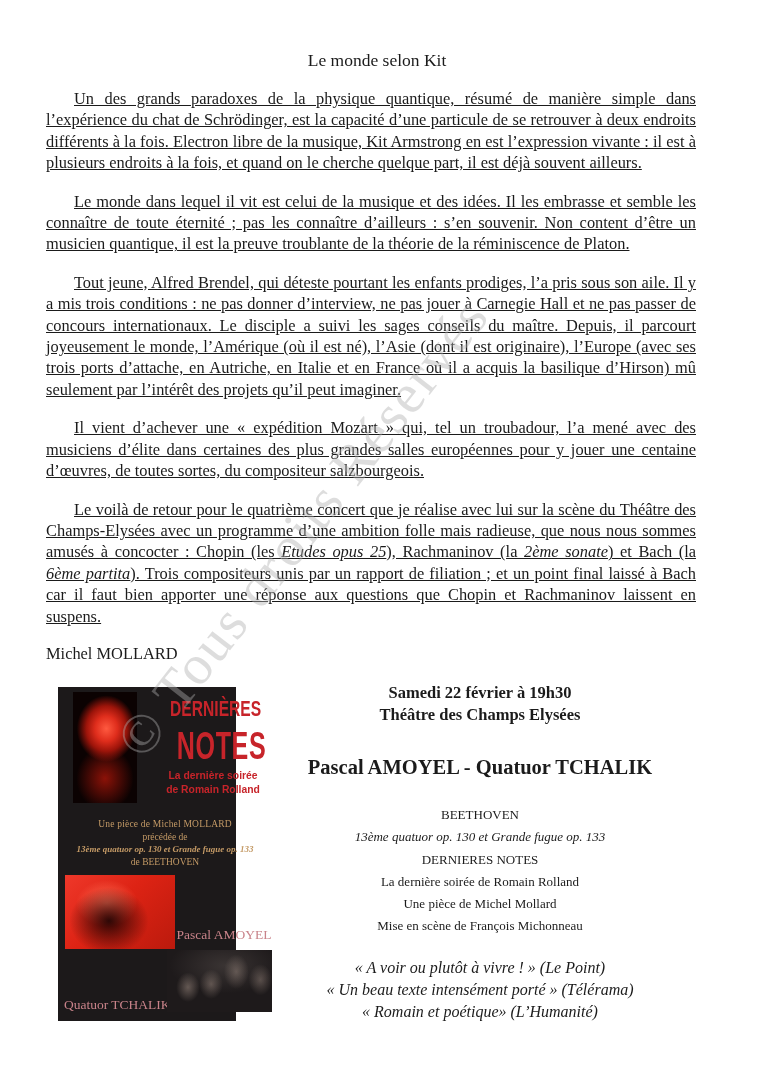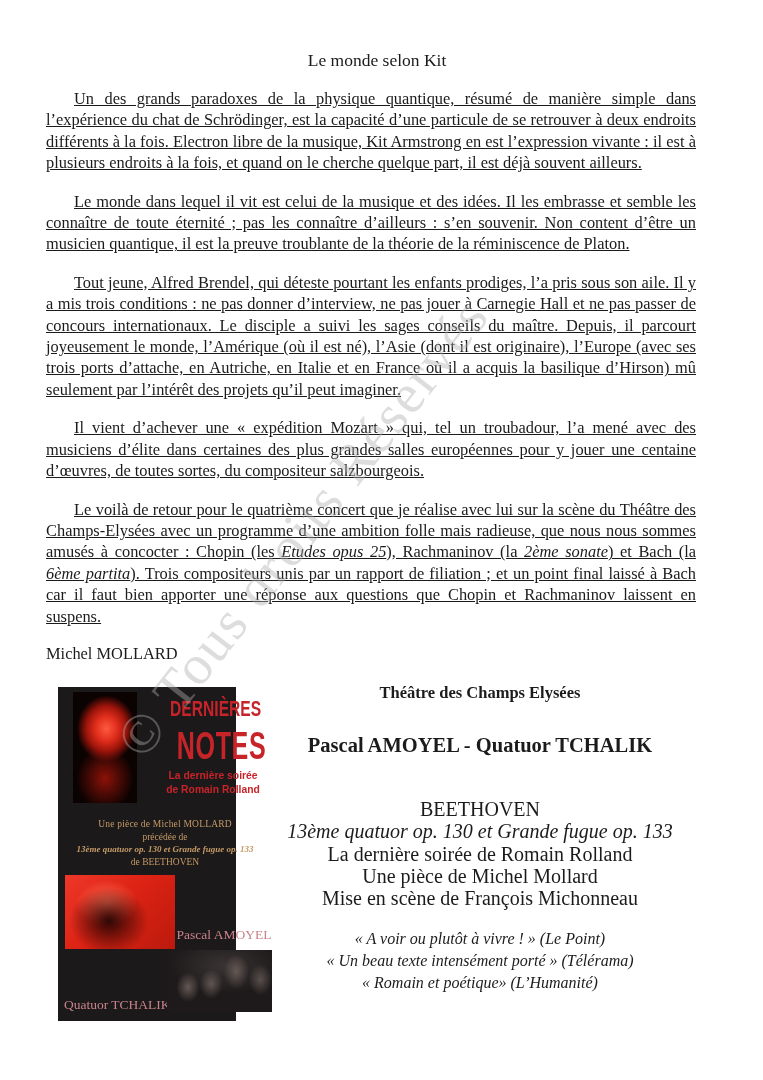--- a/index.html
+++ b/index.html
@@ -12,21 +12,21 @@
   .body-col { position:absolute; left:46px; top:50px; width:662px; }
   .doc-title { text-align:center; font-weight:normal; font-size:17.5px; margin:0 0 17px 0; }
   .para { margin:0 12px 17px 0; font-size:16.4px; line-height:21.4px; text-align:justify; text-indent:28px;text-decoration:underline; }
   .para i { font-style:italic; }
   .signature { margin:3px 0 0 0; font-size:16.4px; text-align:left; }
 
   
   .event-col { position:absolute; left:240px; top:682px; width:480px; text-align:center; }
   .ev-bold { font-weight:bold; font-size:16.5px; line-height:22px; }
   .ev-artists { font-weight:bold; font-size:20.5px; line-height:26px; margin-top:28px; }
-  .ev-program { margin-top:40px; font-size:20px; line-height:22.3px; }
+  .ev-program { margin-top:24px; font-size:13px; line-height:22.3px; }
   .ev-quotes { margin-top:19px; font-style:italic; font-size:16px; line-height:22px; }
   .italic { font-style:italic; }
 
   
   .poster { position:absolute; left:58px; top:687px; width:178px; height:334px; background:#1c191a; }
   .photo-rolland {
     position:absolute; left:15px; top:5px; width:64px; height:111px;
     background:
       radial-gradient(46% 30% at 52% 33%, #ff5a40 0%, #df2d1c 38%, #9c140a 68%, rgba(40,4,2,0) 100%),
       radial-gradient(62% 40% at 50% 78%, #8c1208 0%, rgba(30,3,1,0) 72%),
@@ -102,25 +102,27 @@
       <div class="cl3">13ème quatuor op. 130 et Grande fugue op. 133</div>
       <div class="cl4">de BEETHOVEN</div>
     </div>
     <div class="photo-amoyel"></div>
     <div class="rose-label amoyel-label">Pascal AMOYEL</div>
     <div class="rose-label tchalik-label">Quatuor TCHALIK</div>
     <div class="photo-quartet"></div>
   </div>
 
   <div class="event-col">
+    <div class="ev-bold">Samedi 22 février à 19h30</div>
     <div class="ev-bold">Théâtre des Champs Elysées</div>
     <div class="ev-artists">Pascal AMOYEL - Quatuor TCHALIK</div>
     <div class="ev-program">
       <div>BEETHOVEN</div>
       <div class="italic">13ème quatuor op. 130 et Grande fugue op. 133</div>
+      <div>DERNIERES NOTES</div>
       <div>La dernière soirée de Romain Rolland</div>
       <div>Une pièce de Michel Mollard</div>
       <div>Mise en scène de François Michonneau</div>
     </div>
     <div class="ev-quotes">
       <div>« A voir ou plutôt à vivre ! » (Le Point)</div>
       <div>« Un beau texte intensément porté » (Télérama)</div>
       <div>« Romain et poétique» (L’Humanité)</div>
     </div>
   </div>

